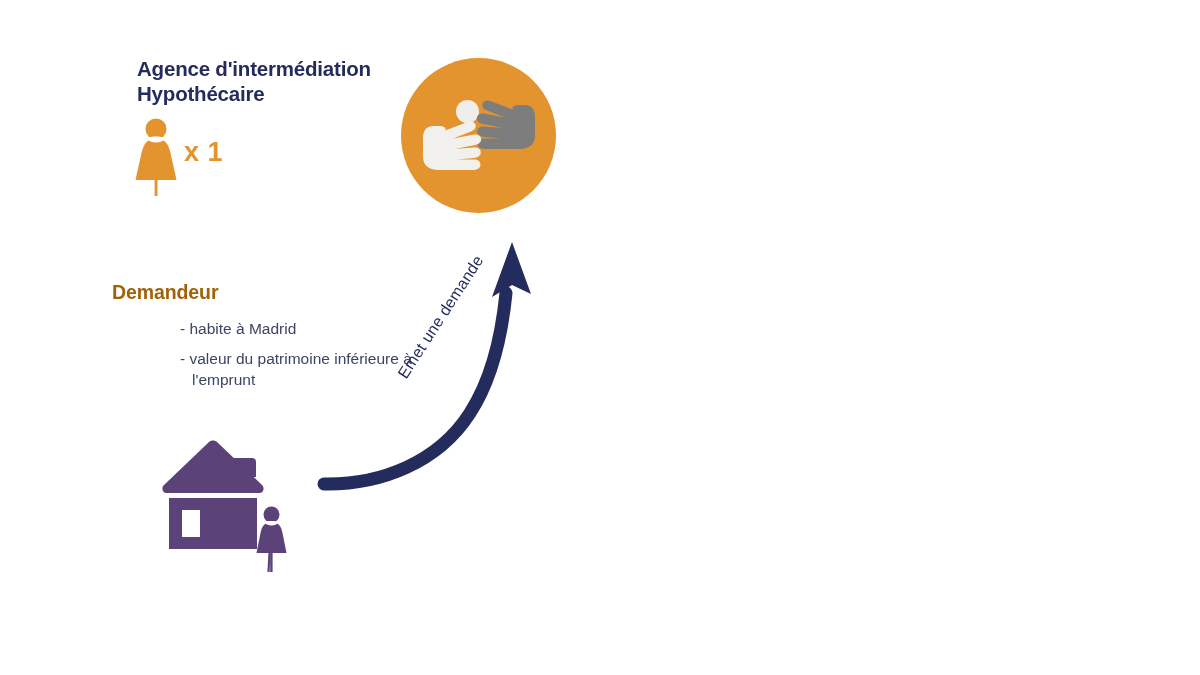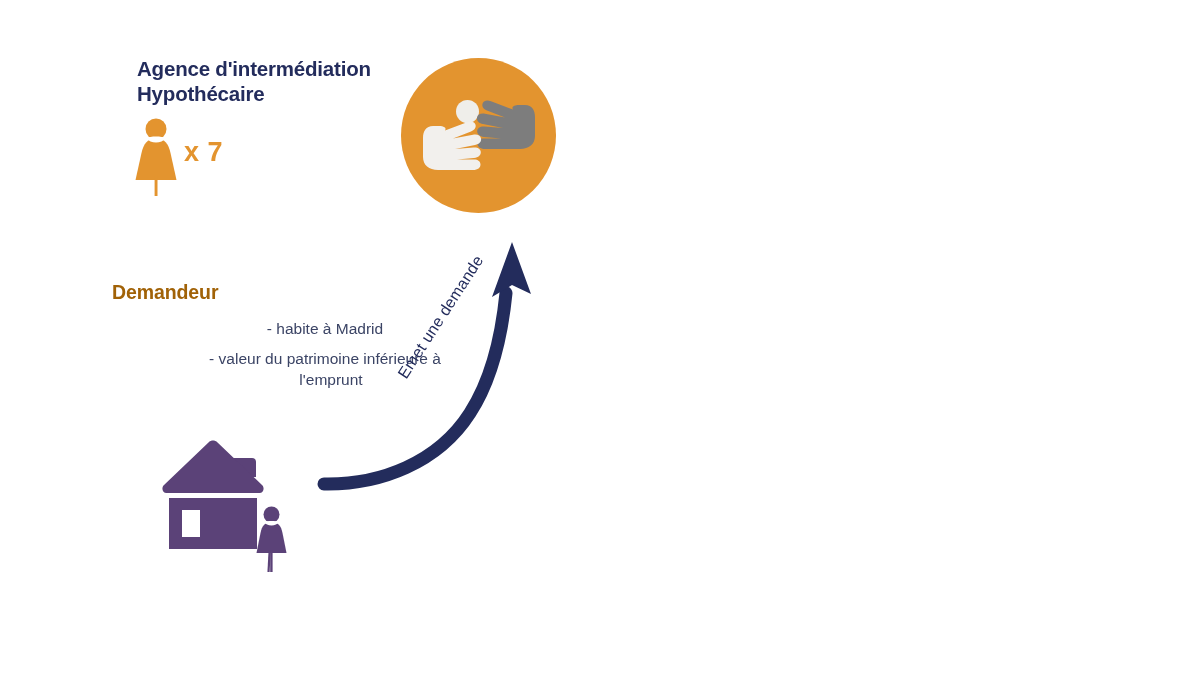--- a/index.html
+++ b/index.html
@@ -84,21 +84,20 @@
     font-weight: bold;
     letter-spacing: -0.1px;
     color: #a16207;
   }
 
   #applicant-criteria {
     position: absolute;
     left: 180px;
     top: 318px;
     width: 290px;
-    text-align: center;
   }
   .criterion {
     font-size: 15.5px;
     line-height: 21px;
     color: #3b4465;
     margin-bottom: 9px;
     padding-left: 12px;
     text-indent: -12px;
   }
   .criterion:last-child { margin-bottom: 16px; }
@@ -144,21 +143,21 @@
 
   <div id="staff-figure">
     <svg width="46" height="78" viewBox="0 0 46 78" xmlns="http://www.w3.org/2000/svg">
       <circle cx="23" cy="11" r="10.5" fill="#e3942f"></circle>
       <path d="M23 20.5 C14 20.5 10.5 26 8.5 35 L2.5 62 L43.5 62 L37.5 35 C35.5 26 32 20.5 23 20.5 Z" fill="#e3942f"></path>
       <path d="M13.5 20 C17 26 29 26 32.5 20 C29 18 17 18 13.5 20 Z" fill="#ffffff"></path>
       <rect x="21.6" y="58" width="2.9" height="20" fill="#e3942f"></rect>
     </svg>
   </div>
 
-  <div id="staff-count">x 7</div>
+  <div id="staff-count">x 1</div>
 
 
   <div id="hands-badge">
     <svg width="155" height="155" viewBox="0 0 155 155" xmlns="http://www.w3.org/2000/svg">
       <circle cx="77.5" cy="77.5" r="77.5" fill="#e3942f"></circle>
 
       <circle cx="66.5" cy="53.5" r="11.5" fill="#efeeea"></circle>
 
       <path d="M124 47 C131 47 134 52 134 59 L134 78 C134 86 128 91 119 91
                L84 91 C79 91 76.5 88.5 76.5 85.5 C76.5 82.5 79 80.5 83 80.5

